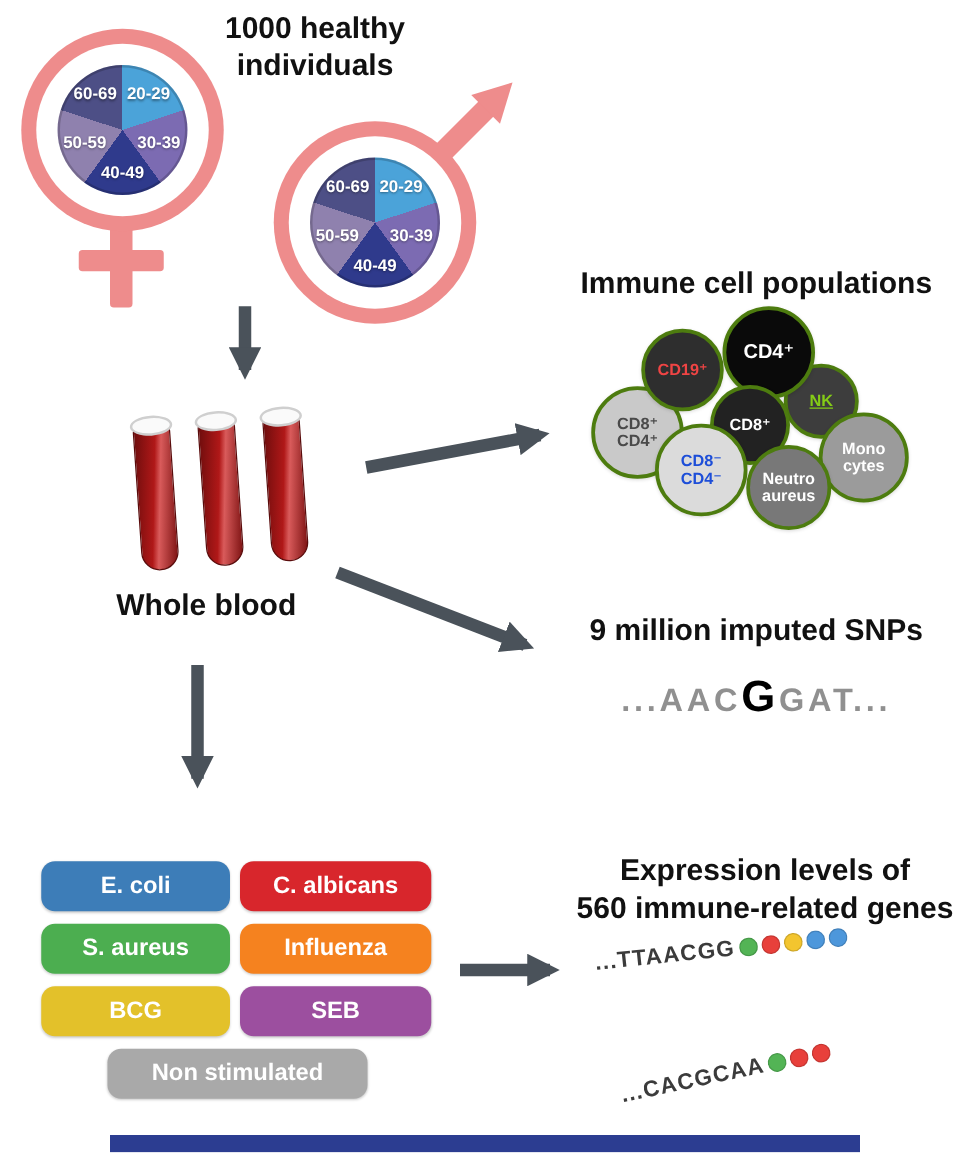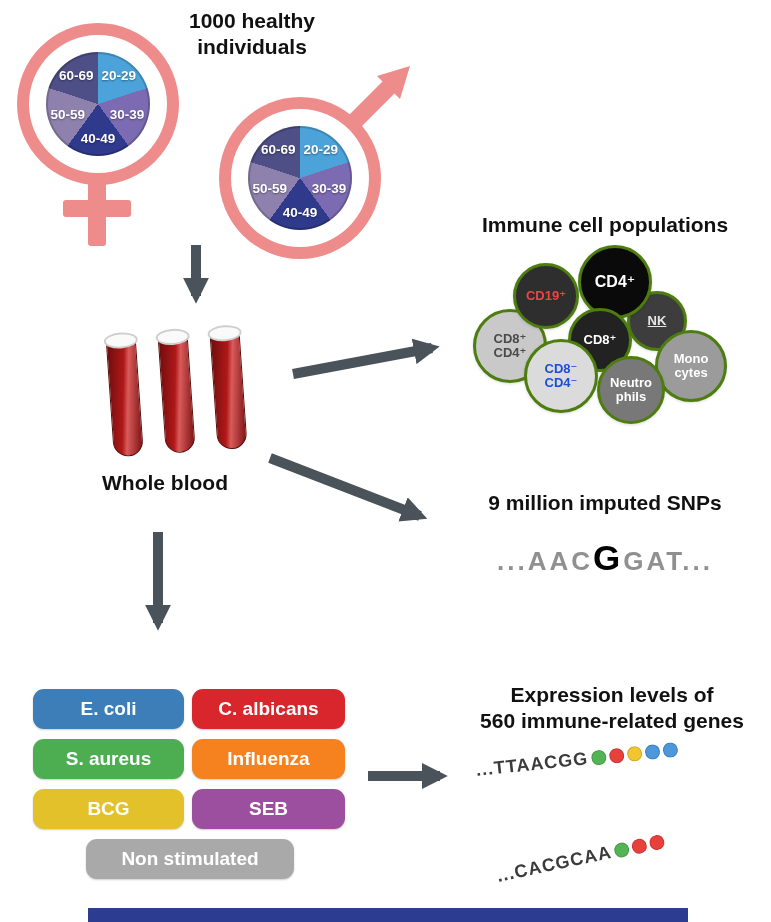--- a/index.html
+++ b/index.html
@@ -1,18 +1,18 @@
 <!DOCTYPE html>
 <html><head>
 <meta charset="utf-8">
 <style>
   html,body{margin:0;padding:0;background:#fff;font-family:"Liberation Sans","DejaVu Sans",sans-serif;}
   #canvas{position:relative;width:771px;height:922px;background:#fff;overflow:hidden;}
   .abs{position:absolute;}
-  .heading{position:absolute;font-weight:bold;font-size:21px;color:#111;text-align:center;line-height:1.25;white-space:pre-line;}
+  .heading{position:absolute;font-weight:bold;font-size:24px;color:#111;text-align:center;line-height:1.25;white-space:pre-line;}
 
   
   .gender-ring{position:absolute;border-radius:50%;}
   .gender-inner{position:absolute;inset:12px;background:#fff;border-radius:50%;}
   .age-pie{position:absolute;inset:17px;border-radius:50%;box-shadow:inset 0 0 0 2px rgba(0,0,0,.18);}
   .pie-label{position:absolute;transform:translate(-50%,-50%);color:#fff;font-weight:bold;font-size:13.5px;text-shadow:0 1px 2px rgba(0,0,0,.4);white-space:nowrap;}
   .cross-bar{position:absolute;border-radius:3px;}
 
   
   .tube-group{position:absolute;left:108px;top:328px;width:160px;height:140px;transform:rotate(-4deg);}
@@ -92,29 +92,29 @@
       <div class="tube-rim"></div>
     </div>
   </div>
   <div class="heading" style="left:85px;top:470px;width:160px;">Whole blood</div>
 
   <div class="heading" style="left:450px;top:212px;width:310px;">Immune cell populations</div>
   <div>
     <div class="cell" style="left: 473px; top: 309px; width: 74px; height: 74px; background: rgb(201, 201, 201); color: rgb(74, 74, 74);">CD8⁺
 CD4⁺</div>
     <div class="cell" style="left: 513px; top: 263px; width: 66px; height: 66px; background: rgb(46, 46, 46); color: #ef4444;">CD19⁺</div>
-    <div class="cell" style="left: 627px; top: 291px; width: 60px; height: 60px; background: rgb(61, 61, 61); color: #e5e5e5; text-decoration: underline;">NK</div>
+    <div class="cell" style="left: 627px; top: 291px; width: 60px; height: 60px; background: rgb(61, 61, 61); color: #84cc16; text-decoration: underline;">NK</div>
     <div class="cell" style="left: 578px; top: 245px; width: 74px; height: 74px; font-size: 16px; background: rgb(10, 10, 10); color: rgb(255, 255, 255);">CD4⁺</div>
     <div class="cell" style="left: 568px; top: 308px; width: 64px; height: 64px; background: rgb(34, 34, 34); color: rgb(255, 255, 255);">CD8⁺</div>
     <div class="cell" style="left: 524px; top: 339px; width: 74px; height: 74px; background: rgb(219, 219, 219); color: #1d4ed8;">CD8⁻
 CD4⁻</div>
     <div class="cell" style="left: 655px; top: 330px; width: 72px; height: 72px; background: rgb(155, 155, 155); color: rgb(255, 255, 255);">Mono
 cytes</div>
     <div class="cell" style="left: 597px; top: 356px; width: 68px; height: 68px; background: rgb(120, 120, 120); color: rgb(255, 255, 255);">Neutro
-phils</div>
+aureus</div>
   </div>
 
   <div class="heading" style="left:450px;top:490px;width:310px;">9 million imputed SNPs</div>
   <div class="snp-line" style="top: 538px; color: rgb(144, 144, 144);">
     <span>...AAC</span><span class="snp-variant" style="color: rgb(0, 0, 0);">G</span><span>GAT...</span>
   </div>
 
   <div>
     <div class="stim" style="left: 33px; top: 689px; width: 151px; background: rgb(61, 125, 184);">E. coli</div>
     <div class="stim" style="left: 192px; top: 689px; width: 153px; background: rgb(216, 38, 44);">C. albicans</div>

